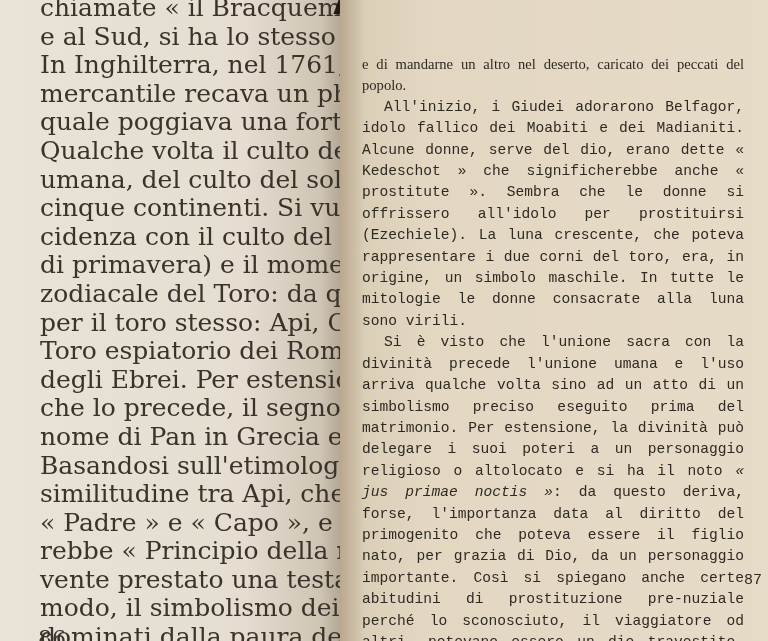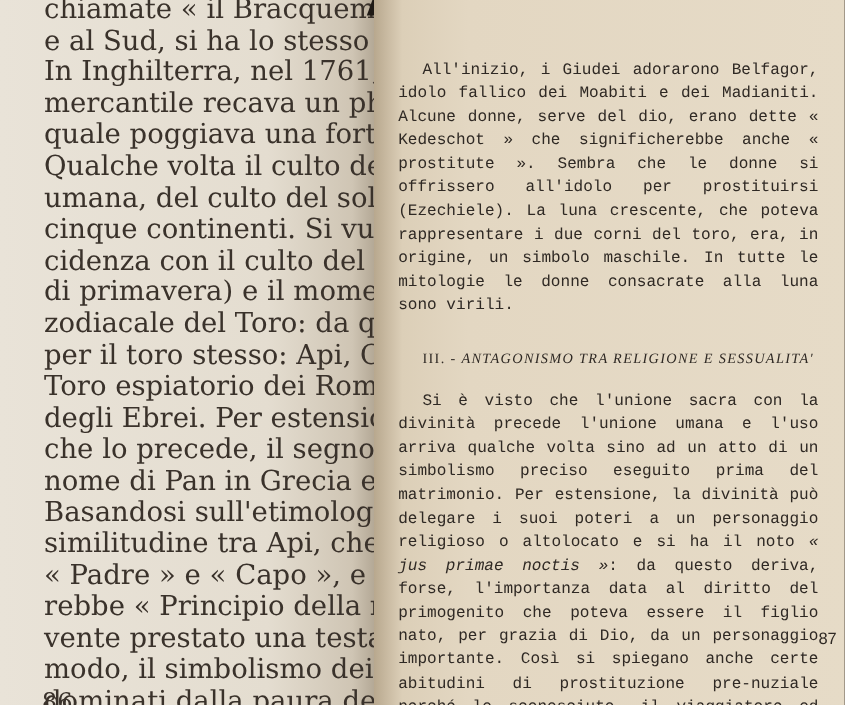--- a/index.html
+++ b/index.html
@@ -31,21 +31,21 @@
     color:#2f2924; font-size:14.6px; line-height:21.4px;
     font-family:"Liberation Serif", serif;
     text-align:justify;
   }
   .right-text p { margin:0; text-indent:0; }
   .right-text p.indent { text-indent:22px;font-family:Liberation Mono, monospace; }
   .section-heading { margin:26px 0 18px 0; padding-left:22px; font-size:13px; letter-spacing:1.2px; color:#2f2924; }
   .section-heading .num { font-style:normal; }
   .section-heading .title { font-style:italic; }
   .it { font-style:italic; }
-  .right-page-number { position:absolute; left:404px; top:572px; font-family:Liberation Sans, sans-serif; font-size:15px; color:#2f2924; }
+  .right-page-number { position:absolute; left:404px; top:572px; font-family:Liberation Mono, monospace; font-size:15px; color:#2f2924; }
 </style>
 </head>
 <body>
 
 <div class="left-page">
   <div class="left-text">
     <span class="left-line">chiamate « il Bracquemard di Roland ».</span>
     <span class="left-line">e al Sud, si ha lo stesso culto per San Cosimo</span>
     <span class="left-line">In Inghilterra, nel 1761, il suggello degli ufficiali</span>
     <span class="left-line">mercantile recava un phallus sormontato da</span>
@@ -70,22 +70,19 @@
     <span class="left-line">dominati dalla paura del Creatore per mescolare</span>
 
   </div>
   <div class="left-page-number">86</div>
 </div>
 
 <div class="dark-gap"></div>
 
 <div class="right-page">
   <div class="right-text">
+    <p>e di mandarne un altro nel deserto, caricato dei peccati del popolo.</p>
     <p class="indent">All'inizio, i Giudei adorarono Belfagor, idolo fallico dei Moabiti e dei Madianiti. Alcune donne, serve del dio, erano dette « Kedeschot » che significherebbe anche « prostitute ». Sembra che le donne si offrissero all'idolo per prostituirsi (Ezechiele). La luna crescente, che poteva rappresentare i due corni del toro, era, in origine, un simbolo maschile. In tutte le mitologie le donne consacrate alla luna sono virili.</p>
-    <div class="section-heading">
-      <span class="num">III. -</span>
-      <span class="title">ANTAGONISMO TRA RELIGIONE E SESSUALITA'</span>
-    </div>
     <p class="indent"><span>Si è visto che l'unione sacra con la divinità precede l'unione umana e l'uso arriva qualche volta sino ad un atto di un simbolismo preciso eseguito prima del matrimonio. Per estensione, la divinità può delegare i suoi poteri a un personaggio religioso o altolocato e si ha il noto </span><span class="it">« jus primae noctis »</span><span>: da questo deriva, forse, l'importanza data al diritto del primogenito che poteva essere il figlio nato, per grazia di Dio, da un personaggio importante. Così si spiegano anche certe abitudini di prostituzione pre-nuziale perché lo sconosciuto, il viaggiatore od altri, potevano essere un dio travestito. Una rimanenza di questi usi si può trovare ancora in alcune comunità nell'abitudine di non possedere la sposa prima che siano trascorse le « notti di Tobia », nelle quali si suppone che la donna si consacri alla divinità. Qualche traccia di questo costume rimane nell'uso di mettere a letto la sposa, nell'offerta della giarrettiera, ecc...</span></p>
 
   </div>
   <div class="right-page-number">87</div>
 </div>
 
 </body></html>

